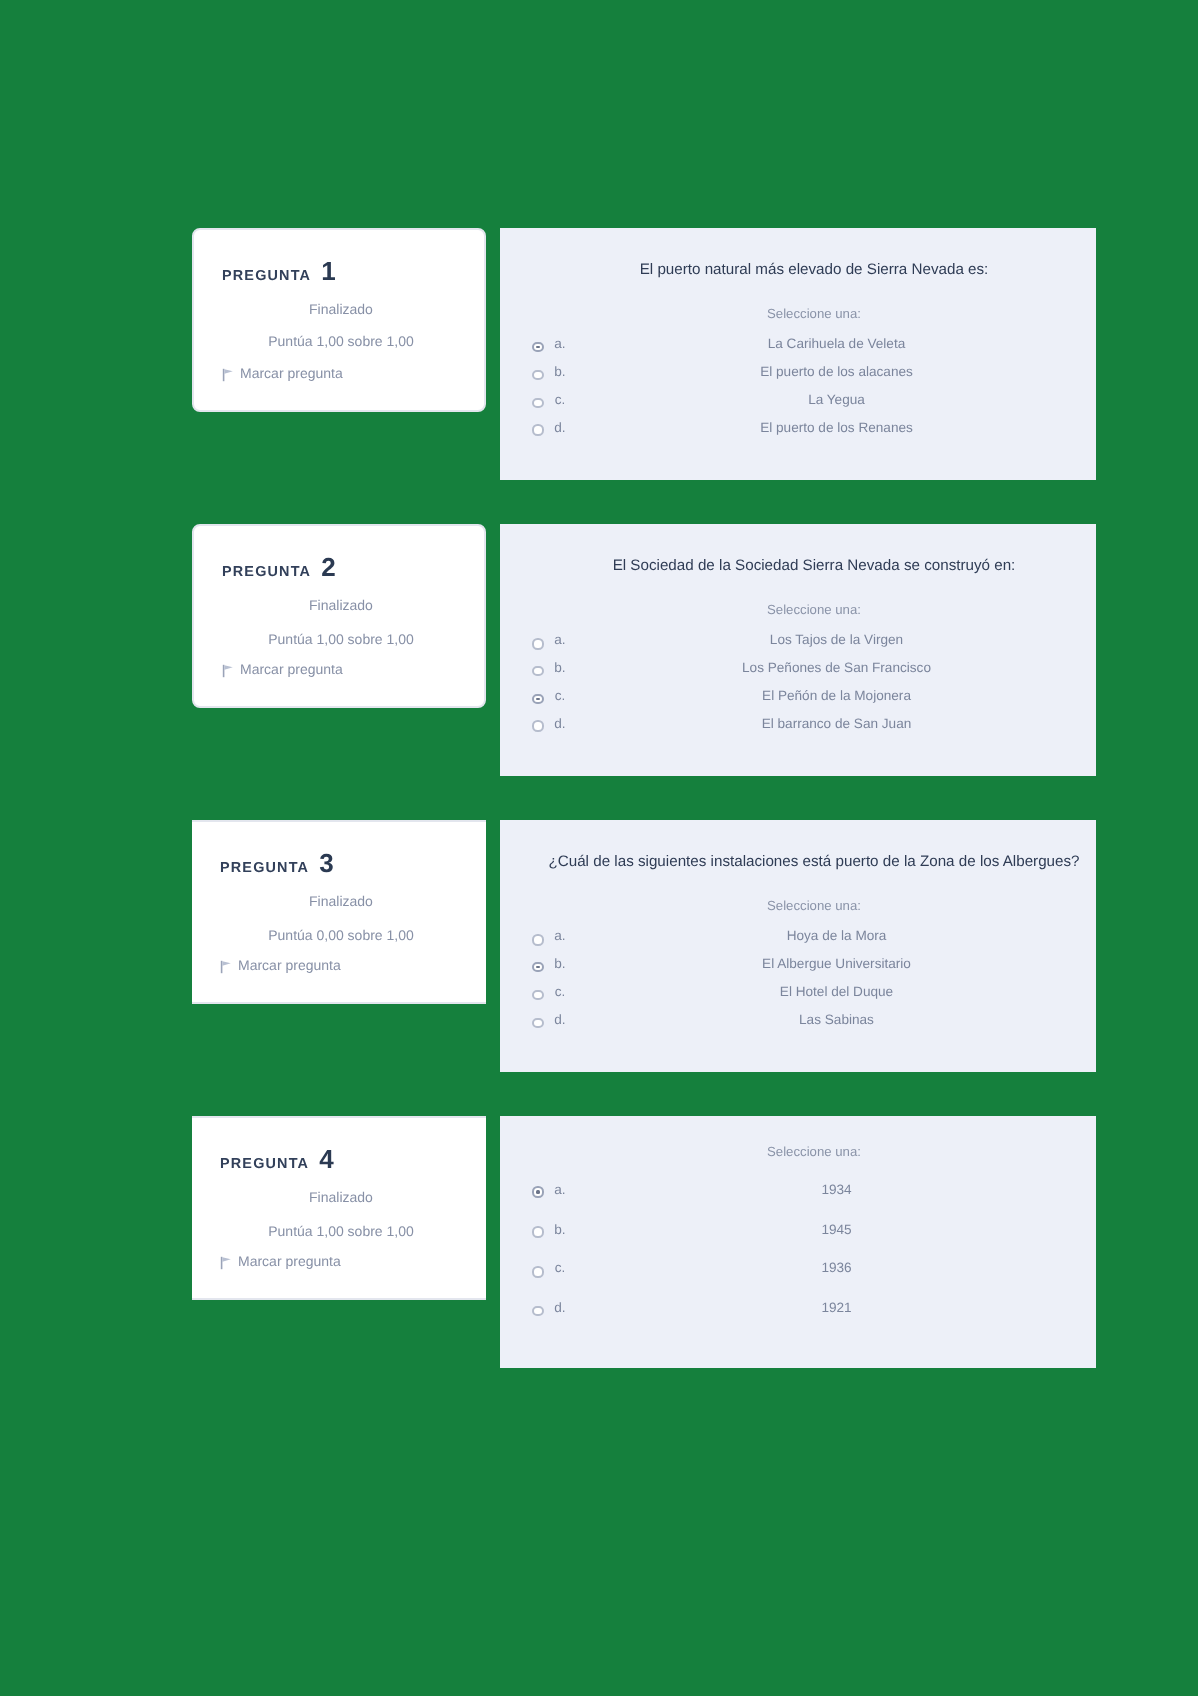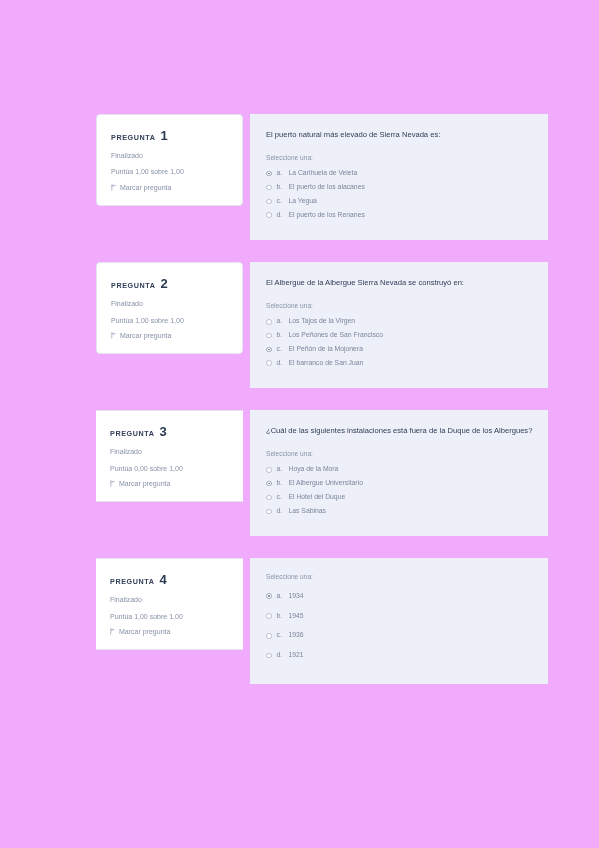--- a/index.html
+++ b/index.html
@@ -15,21 +15,22 @@
     color: #2b3a52;
     position: relative;
     overflow: hidden;
   }
   .page {
     position: absolute;
     left: 0;
     top: 0;
     width: 599px;
     height: 848px;
-    background: #f0abfc;
+    background: #15803d;
+    text-align: center;
   }
   .quiz-body {
     position: absolute;
     left: 96px;
     top: 114px;
     width: 452px;
   }
 
   .question-row {
     display: flex;
@@ -239,21 +240,21 @@
             <span class="flag-icon">
               <svg width="6" height="7" viewBox="0 0 6 7">
                 <path d="M0.8 0.4 L0.8 6.6" stroke="#9aa3b8" stroke-width="0.8" fill="none"></path>
                 <path d="M1.2 0.6 L5.4 1.6 L1.2 2.9 Z" fill="#b8c0d2"></path>
               </svg>
             </span>
             <span>Marcar pregunta</span>
           </div>
         </div>
         <div class="qpanel">
-          <div class="qtext">El Albergue de la Albergue Sierra Nevada se construyó en:</div>
+          <div class="qtext">El Sociedad de la Sociedad Sierra Nevada se construyó en:</div>
           <div class="answer-prompt">Seleccione una:</div>
           <ul class="options">
             <li class="option">
               <span class="radio"></span>
               <span class="opt-letter">a.</span>
               <span class="opt-text">Los Tajos de la Virgen</span>
             </li>
             <li class="option">
               <span class="radio"></span>
               <span class="opt-letter">b.</span>
@@ -284,21 +285,21 @@
             <span class="flag-icon">
               <svg width="6" height="7" viewBox="0 0 6 7">
                 <path d="M0.8 0.4 L0.8 6.6" stroke="#9aa3b8" stroke-width="0.8" fill="none"></path>
                 <path d="M1.2 0.6 L5.4 1.6 L1.2 2.9 Z" fill="#b8c0d2"></path>
               </svg>
             </span>
             <span>Marcar pregunta</span>
           </div>
         </div>
         <div class="qpanel">
-          <div class="qtext">¿Cuál de las siguientes instalaciones está fuera de la Duque de los Albergues?</div>
+          <div class="qtext">¿Cuál de las siguientes instalaciones está puerto de la Zona de los Albergues?</div>
           <div class="answer-prompt">Seleccione una:</div>
           <ul class="options">
             <li class="option">
               <span class="radio"></span>
               <span class="opt-letter">a.</span>
               <span class="opt-text">Hoya de la Mora</span>
             </li>
             <li class="option selected">
               <span class="radio checked"></span>
               <span class="opt-letter">b.</span>

